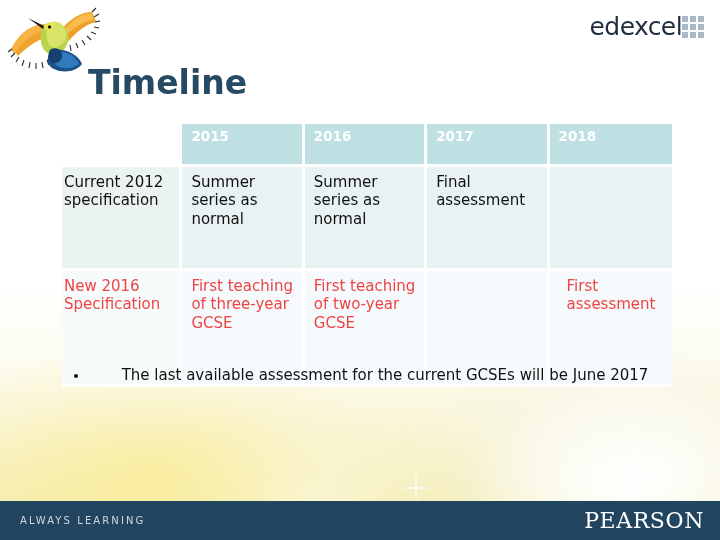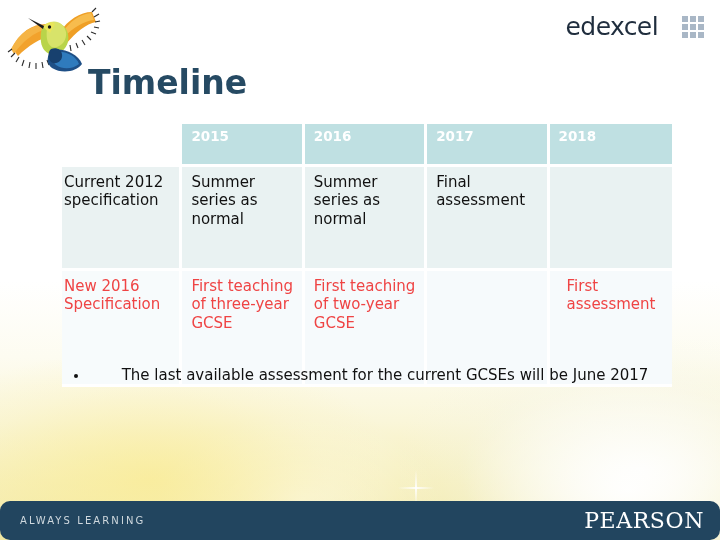--- a/index.html
+++ b/index.html
@@ -67,21 +67,21 @@
     left: 6px; top: 2px;
     width: 96px; height: 76px;
   }
 
   
   .edexcel-logo {
     position: absolute;
     right: 16px; top: 14px;
     display: flex;
     align-items: center;
-    gap: 24px;
+    gap: 0;
   }
   .edexcel-word {
     font-family: "DejaVu Sans", sans-serif;
     font-size: 25px;
     font-weight: 400;
     letter-spacing: -0.6px;
     color: #1f2d3d;
     line-height: 1;
   }
   .edexcel-grid {
@@ -192,21 +192,20 @@
 
   
   .footer-bar {
     position: absolute;
     left: 0; bottom: 0;
     width: 720px; height: 39px;
     background: #22455f;
     display: flex;
     align-items: center;
     justify-content: space-between;
-    border-radius: 10px;
   }
   .always-learning {
     margin-left: 20px;
     font-family: "DejaVu Sans", sans-serif;
     font-size: 10px;
     letter-spacing: 2.1px;
     color: #cfd8de;
     font-weight: 400;
   }
   .pearson-word {

